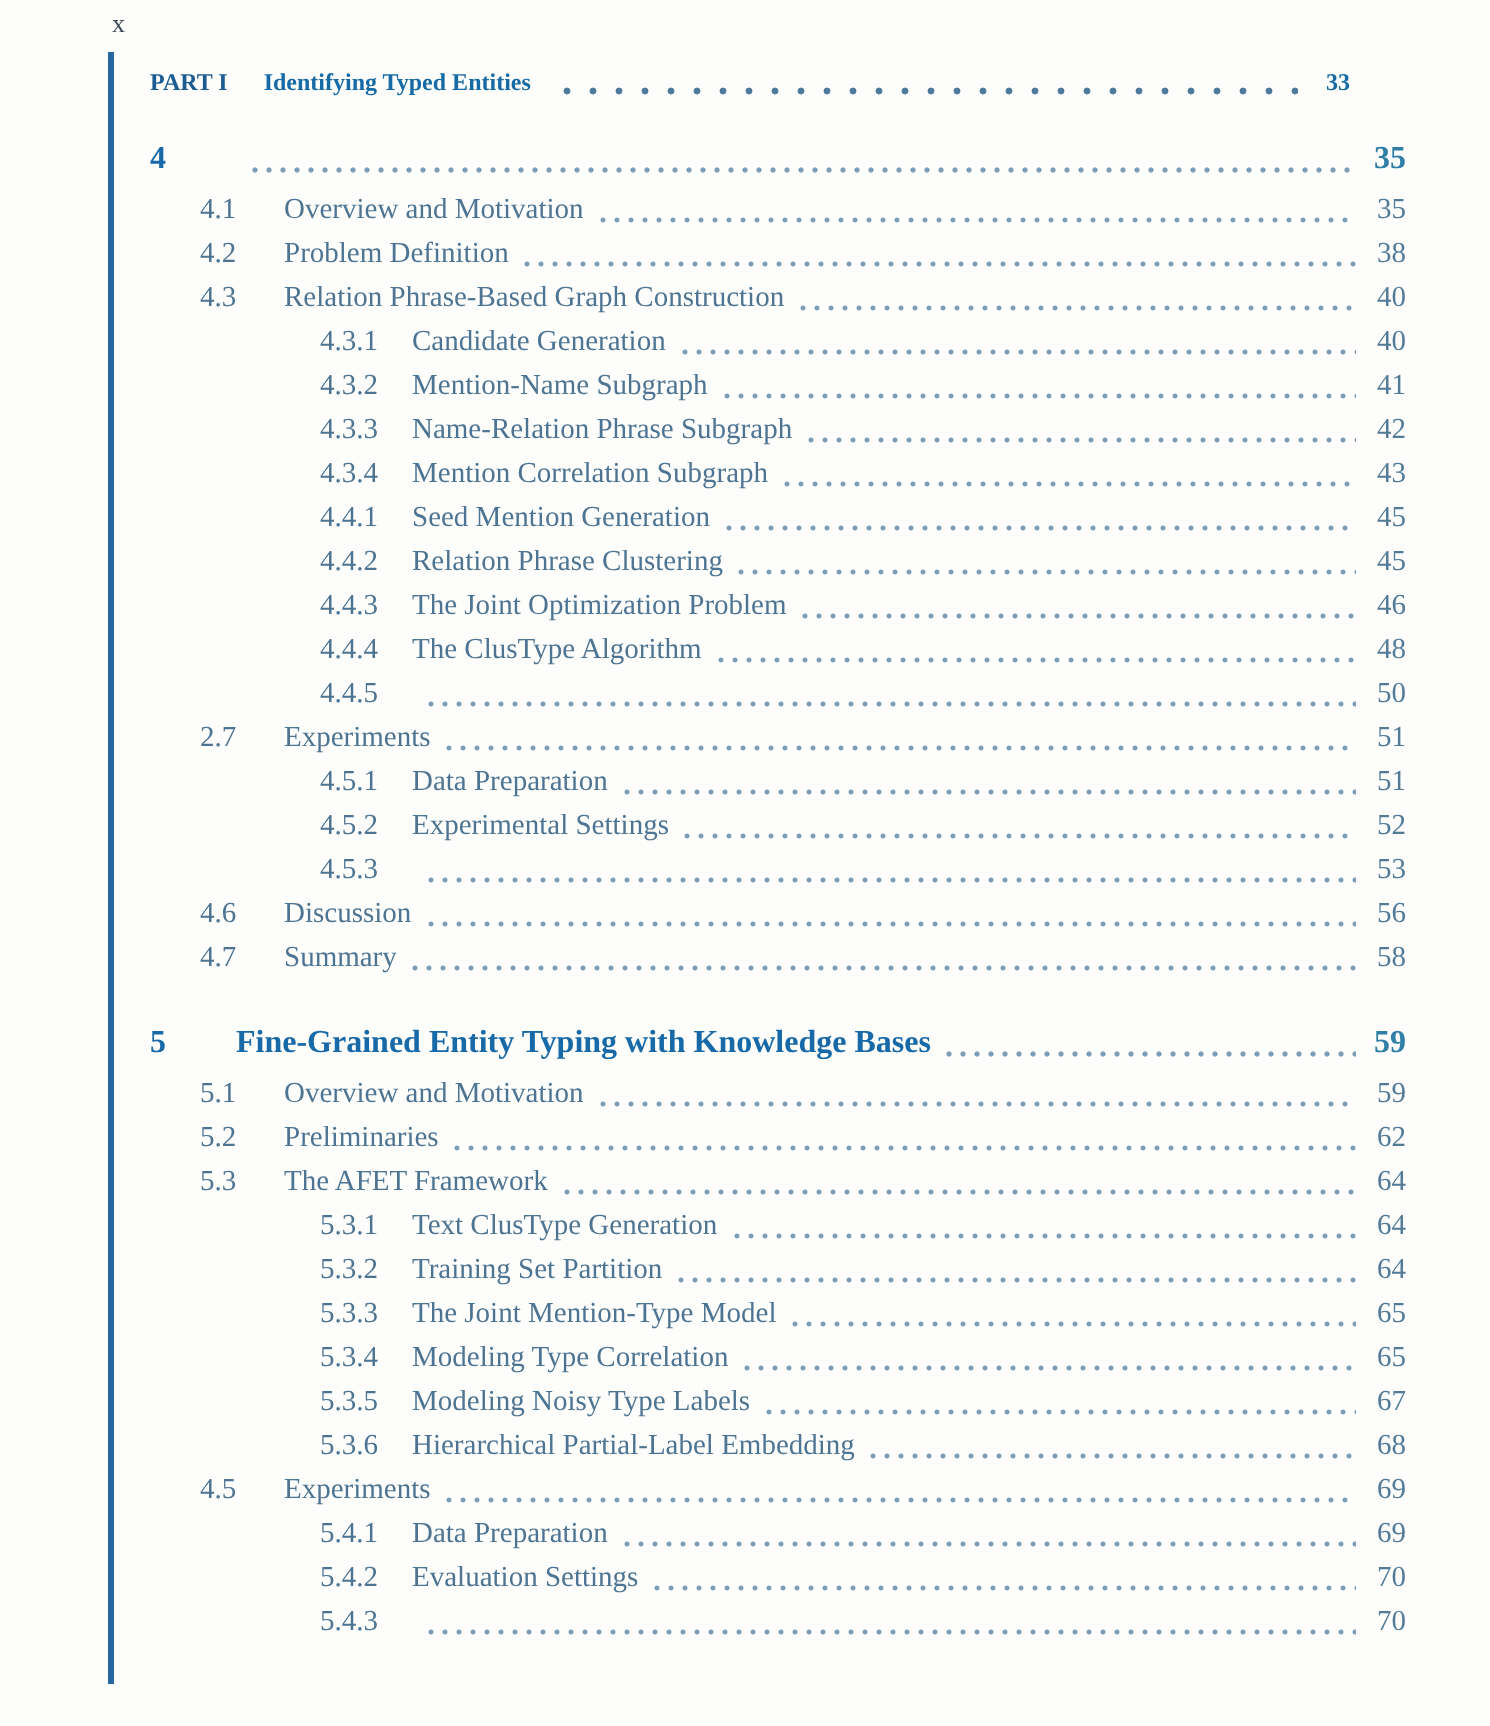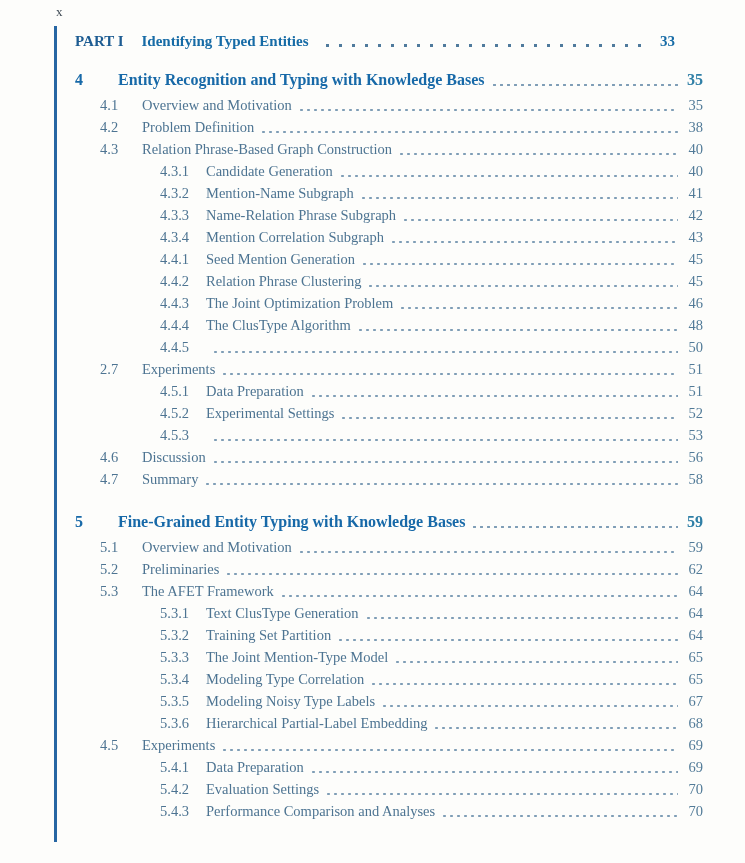--- a/index.html
+++ b/index.html
@@ -19,21 +19,21 @@
     position:absolute;left:54px;top:26px;
     width:3px;height:816px;
     background:#2766a3;
   }
   .content{
     position:absolute;left:75px;top:28px;right:42px;
   }
   .row{display:flex;align-items:baseline;}
   
   .part-row{
-    font-weight:bold;font-size:15px;line-height:26px;
+    font-weight:bold;font-size:12px;line-height:26px;
     padding-right:28px;margin-bottom:3px;
   }
   .part-label{color:#1d5c92;margin-right:18px;white-space:nowrap;}
   .part-title{color:#166ba6;white-space:nowrap;}
   .part-page{color:#166ba6;margin-left:10px;}
   .part-row .leader{
     flex:1;align-self:flex-end;height:6px;
     margin:0 4px 6px 12px;
     background-image:radial-gradient(circle,#4f7a9c 1.5px,transparent 1.9px);
     background-size:13px 5px;background-repeat:repeat-x;background-position:0 100%;
@@ -82,21 +82,20 @@
   <div class="row part-row">
     <span class="part-label">PART I</span>
     <span class="part-title">Identifying Typed Entities</span>
     <span class="leader"></span>
     <span class="part-page">33</span>
   </div>
   <div id="chapters">
       <div id="chapter-block-0">
         <div class="row chapter-row">
           <span class="num">4</span>
-          <span class="title">Entity Recognition and Typing with Knowledge Bases</span>
           <span class="leader"></span>
           <span class="pg">35</span>
         </div>
         <div class="entries">
           <div class="row entry lvl1">
             <span class="num">4.1</span>
             <span class="title">Overview and Motivation</span>
             <span class="leader"></span>
             <span class="pg">35</span>
           </div>
@@ -277,20 +276,19 @@
             <span class="pg">69</span>
           </div>
           <div class="row entry lvl2">
             <span class="num">5.4.2</span>
             <span class="title">Evaluation Settings</span>
             <span class="leader"></span>
             <span class="pg">70</span>
           </div>
           <div class="row entry lvl2">
             <span class="num">5.4.3</span>
-            <span class="title">Performance Comparison and Analyses</span>
             <span class="leader"></span>
             <span class="pg">70</span>
           </div>
         </div>
       </div>
     </div>
 </div>
 
 </body></html>

